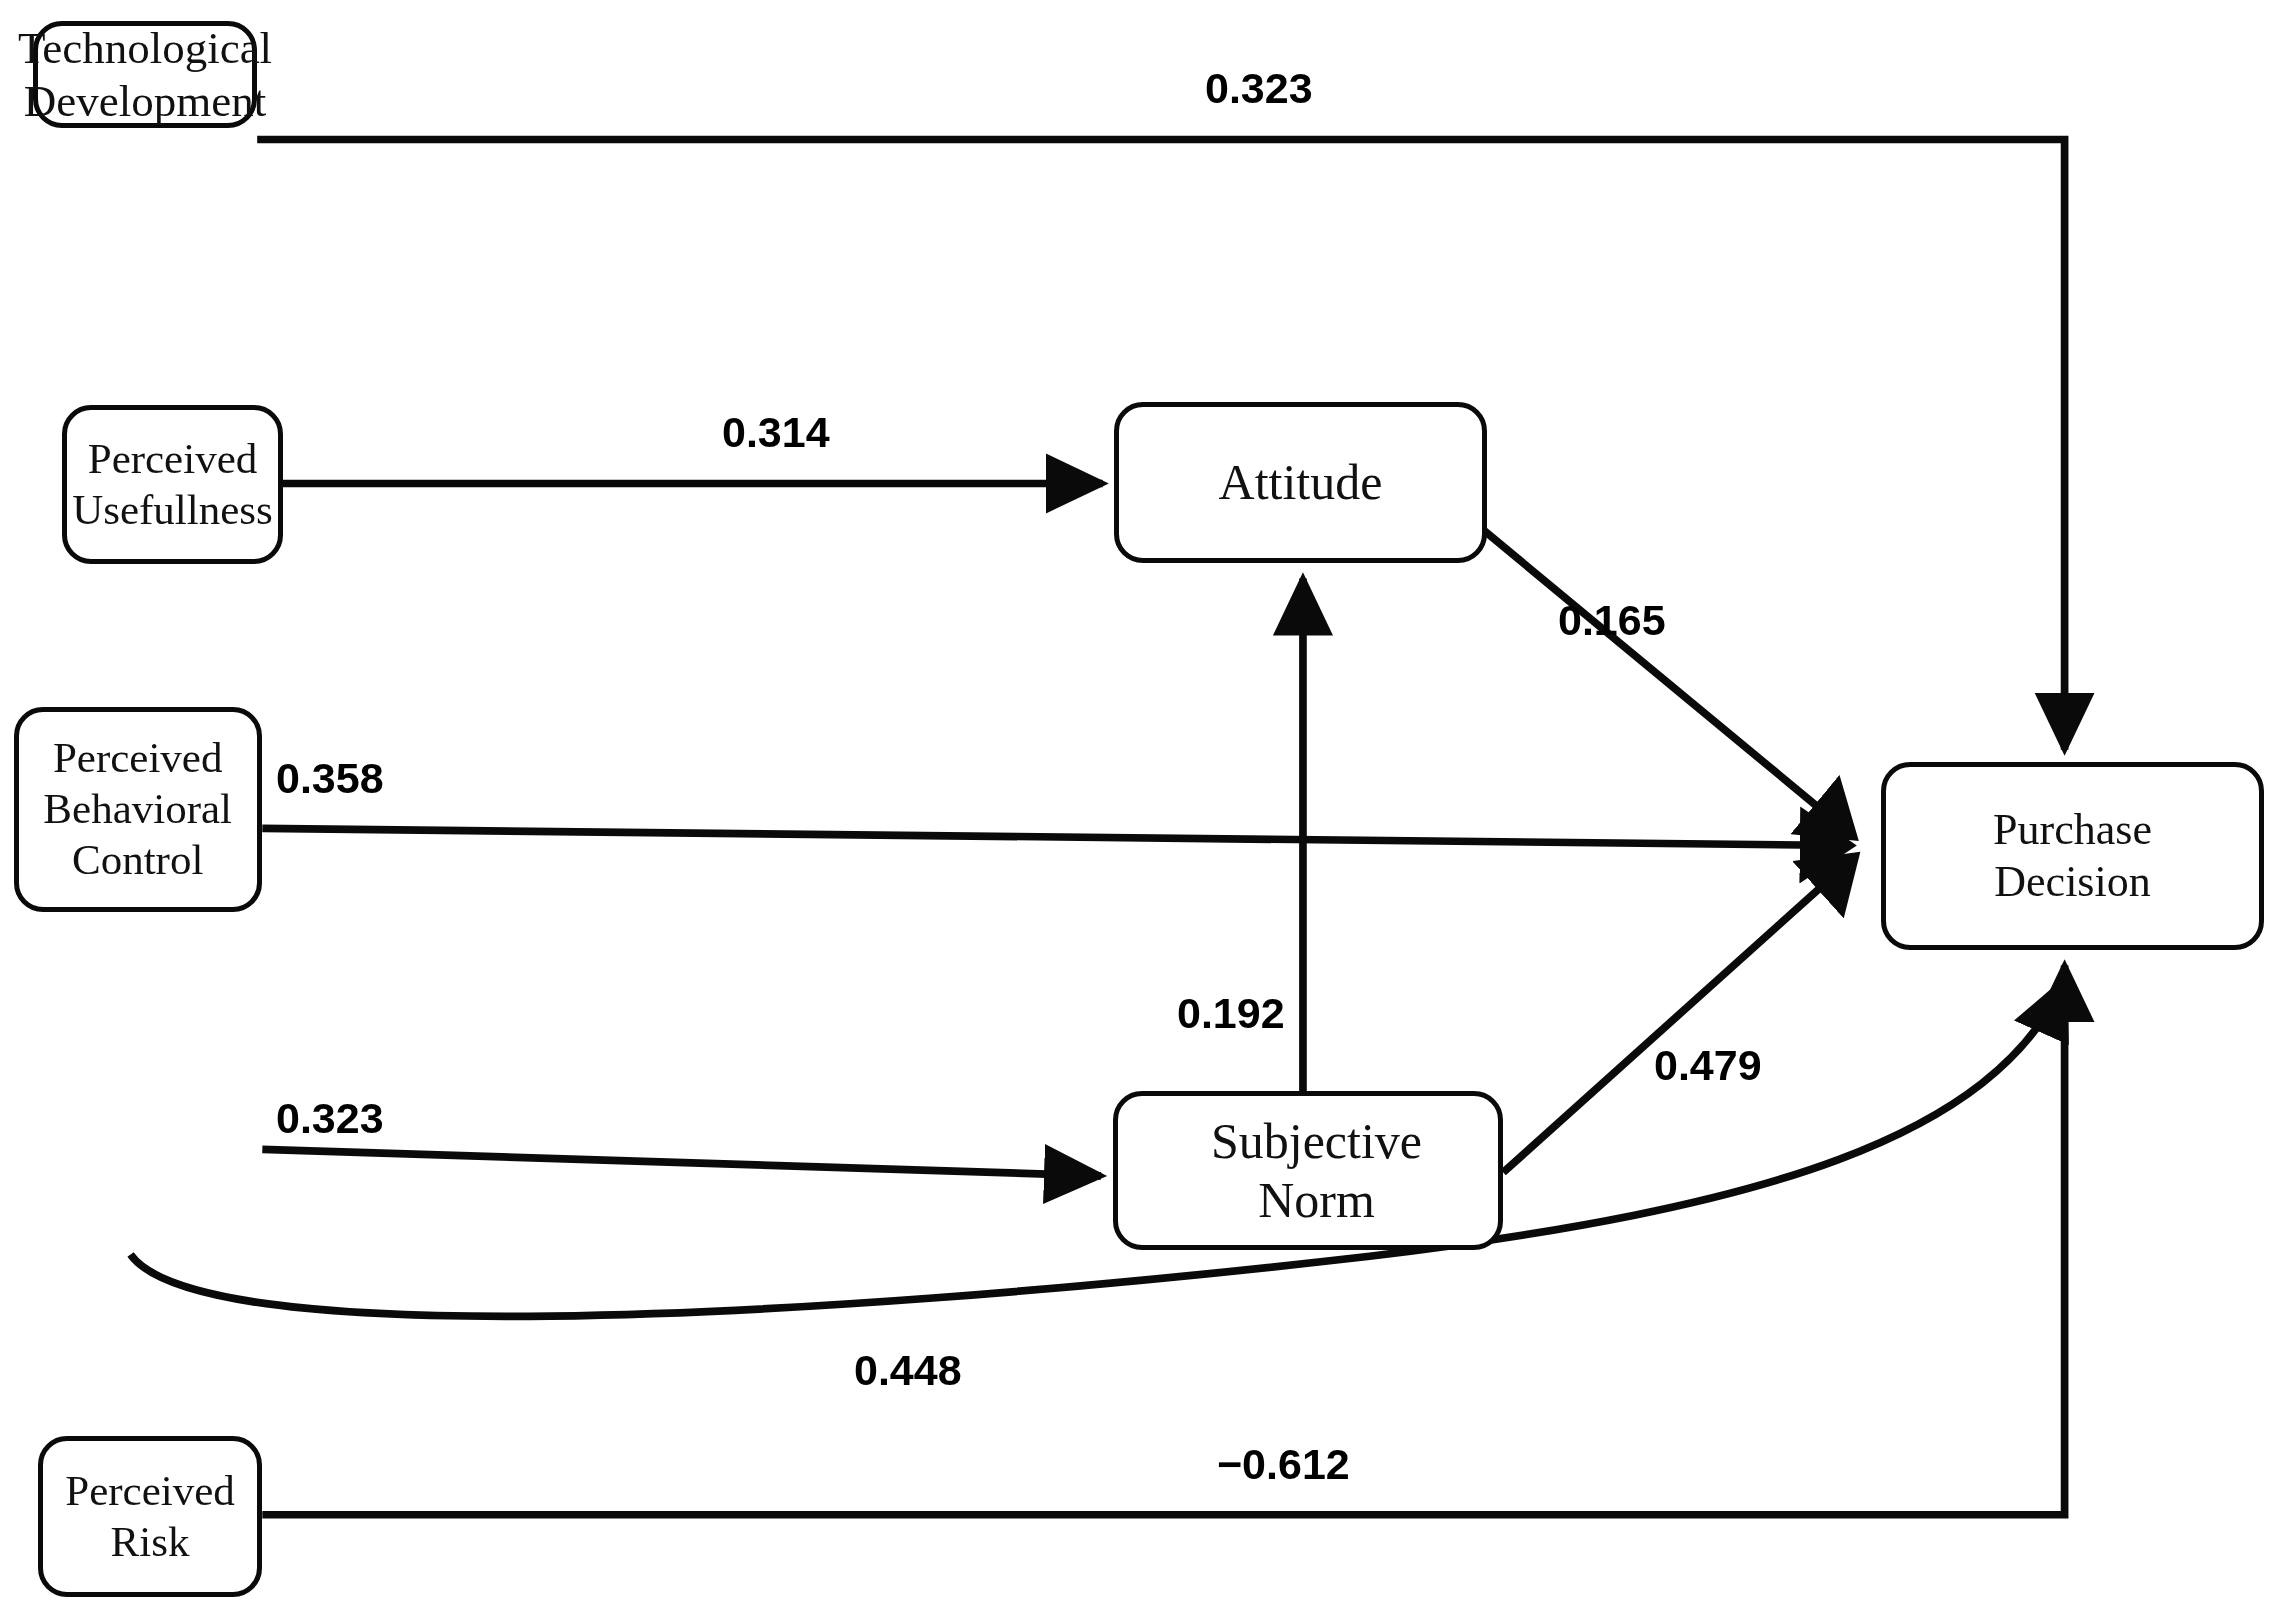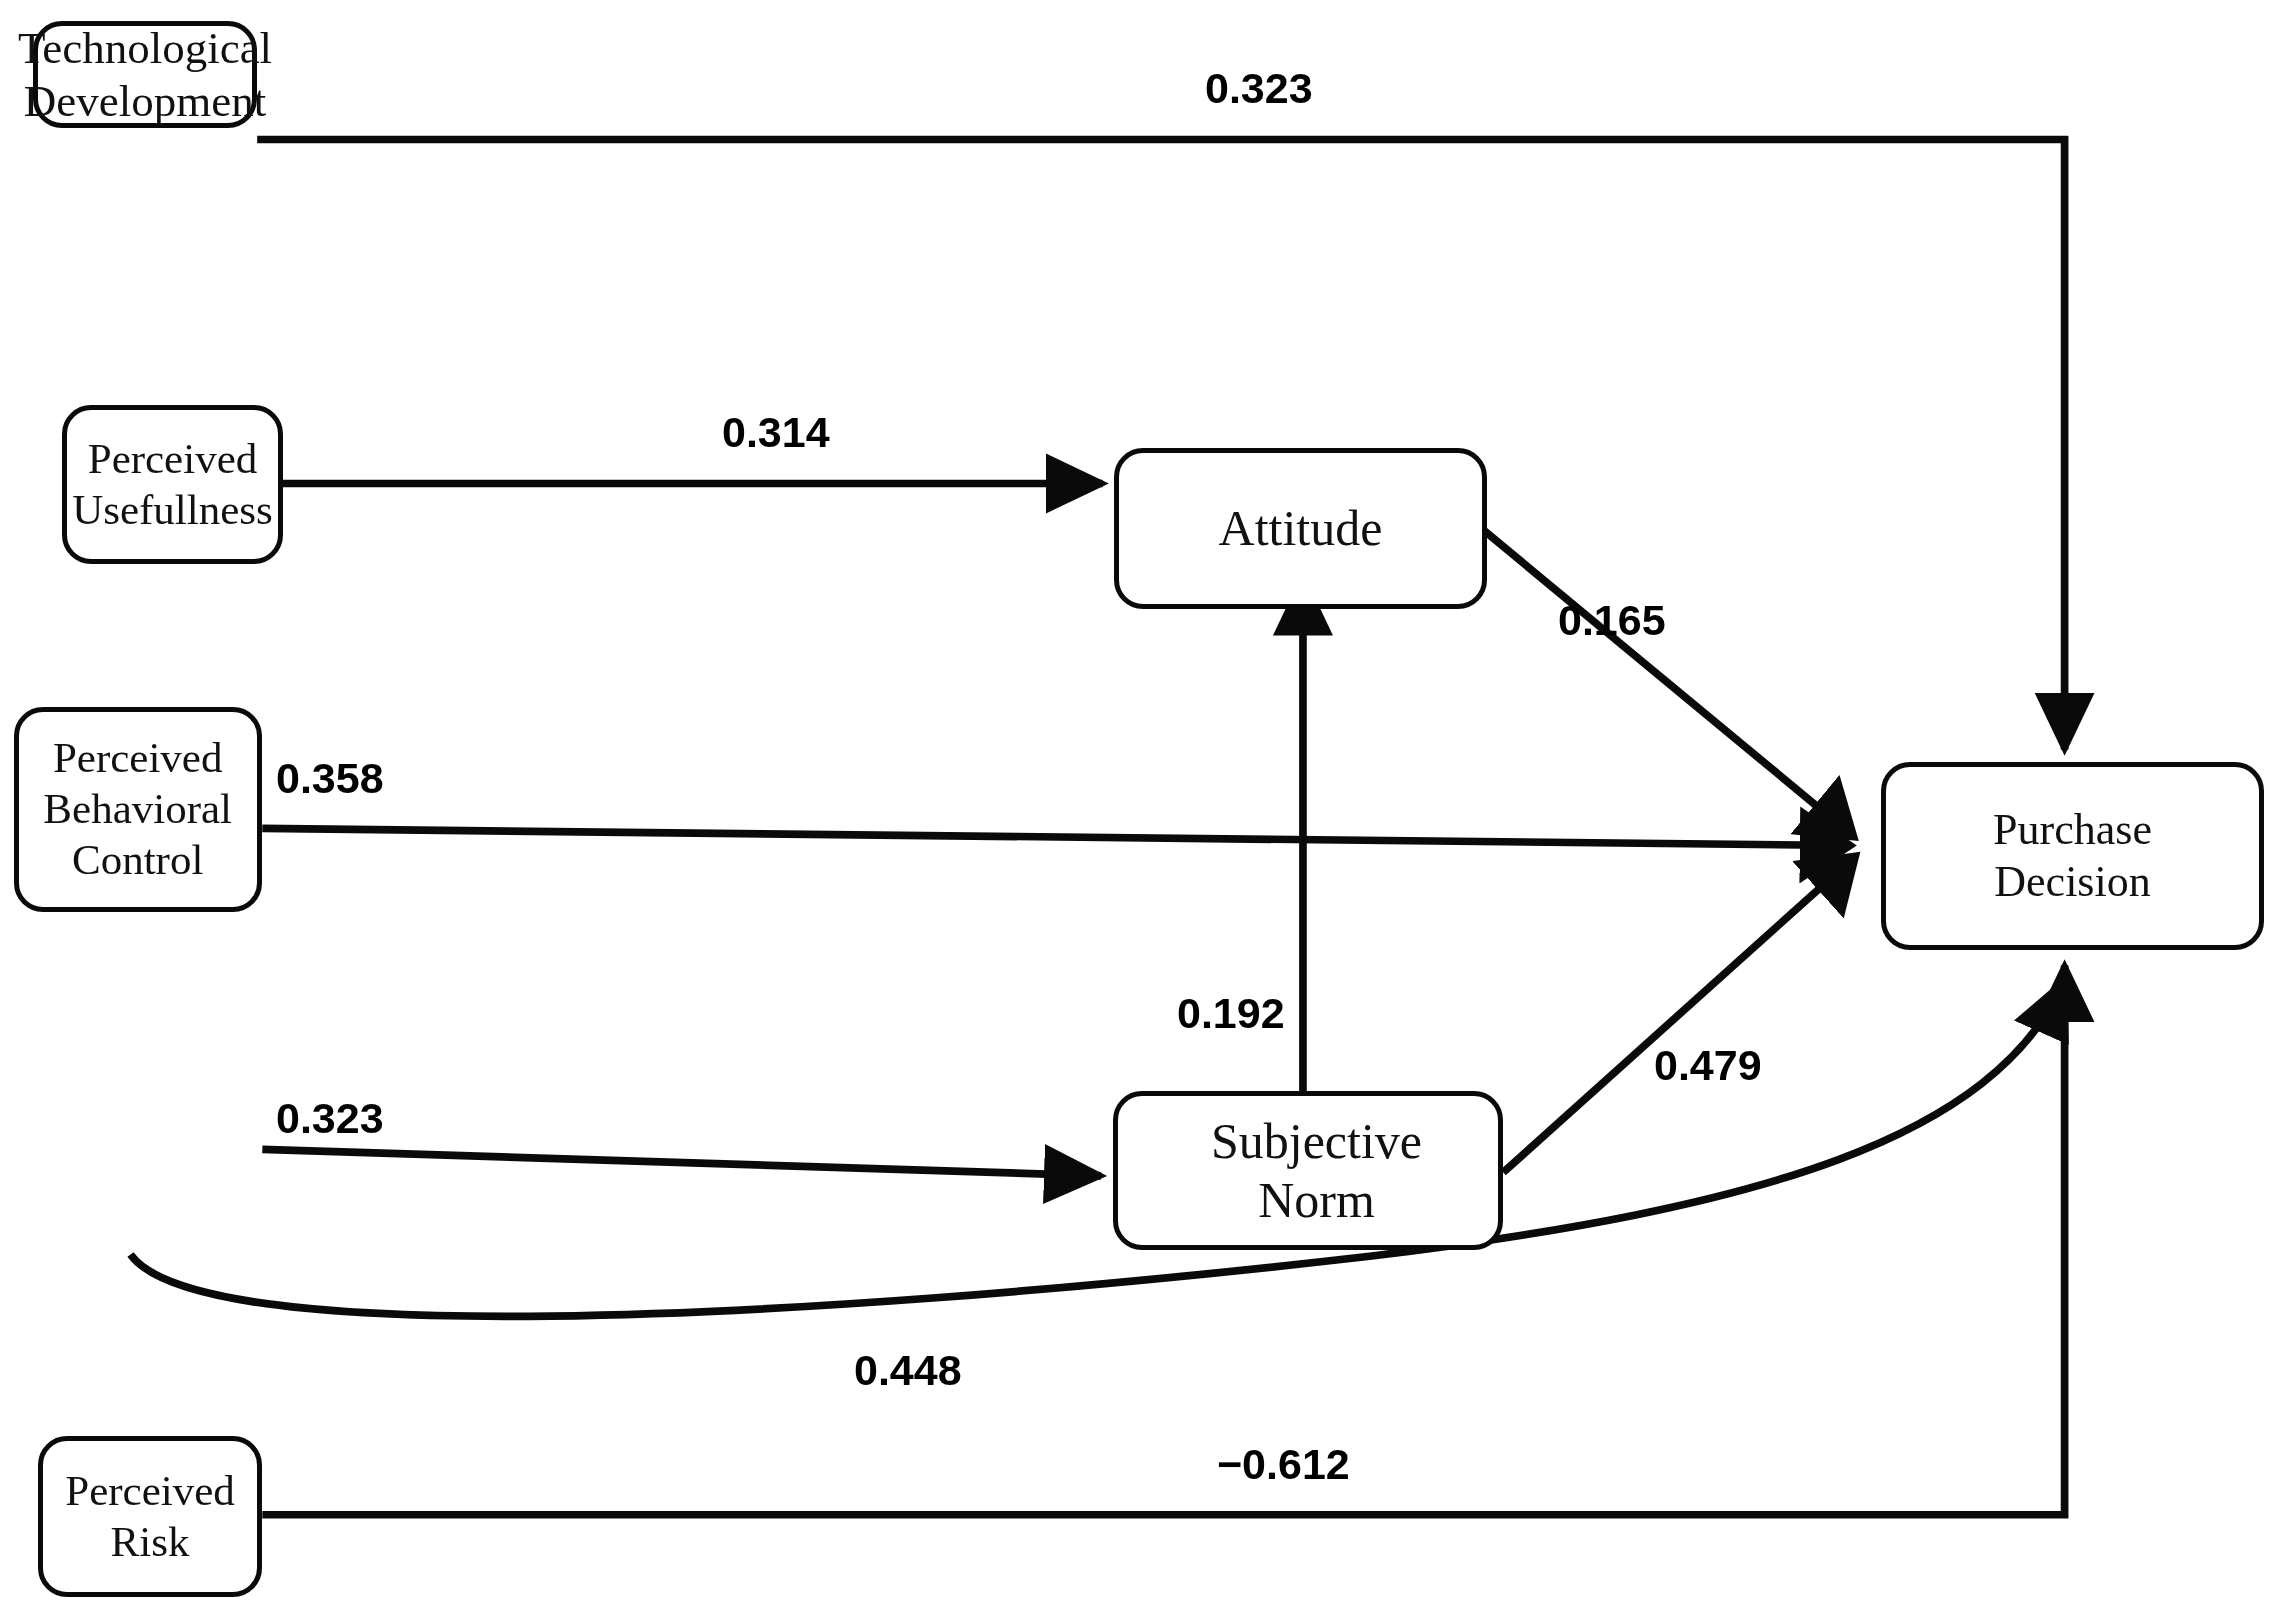--- a/index.html
+++ b/index.html
@@ -90,21 +90,21 @@
 Usefullness</div>
 
   <div class="node-box" style="left:13.7px; top:707px; width:248px; height:205px; font-size:43px;">Perceived
 Behavioral
 Control</div>
 
 
   <div class="node-box" style="left:38px; top:1436px; width:224px; height:161px; font-size:43px;">Perceived
 Risk</div>
 
-  <div class="node-box" style="left:1114px; top:402px; width:373px; height:161px; font-size:50px;margin-top:46px;">Attitude</div>
+  <div class="node-box" style="left:1114px; top:402px; width:373px; height:161px; font-size:50px;">Attitude</div>
 
   <div class="node-box" style="left:1113px; top:1091px; width:390px; height:159px; font-size:50px;padding-left:17px;">Subjective
 Norm</div>
 
   <div class="node-box" style="left:1881px; top:762px; width:383px; height:188px; font-size:44px;">Purchase
 Decision</div>
 
   <div class="edge-label" style="left:1205px; top:67px; font-size:43px;">0.323</div>
 
   <div class="edge-label" style="left:722px; top:411px; font-size:43px;">0.314</div>

